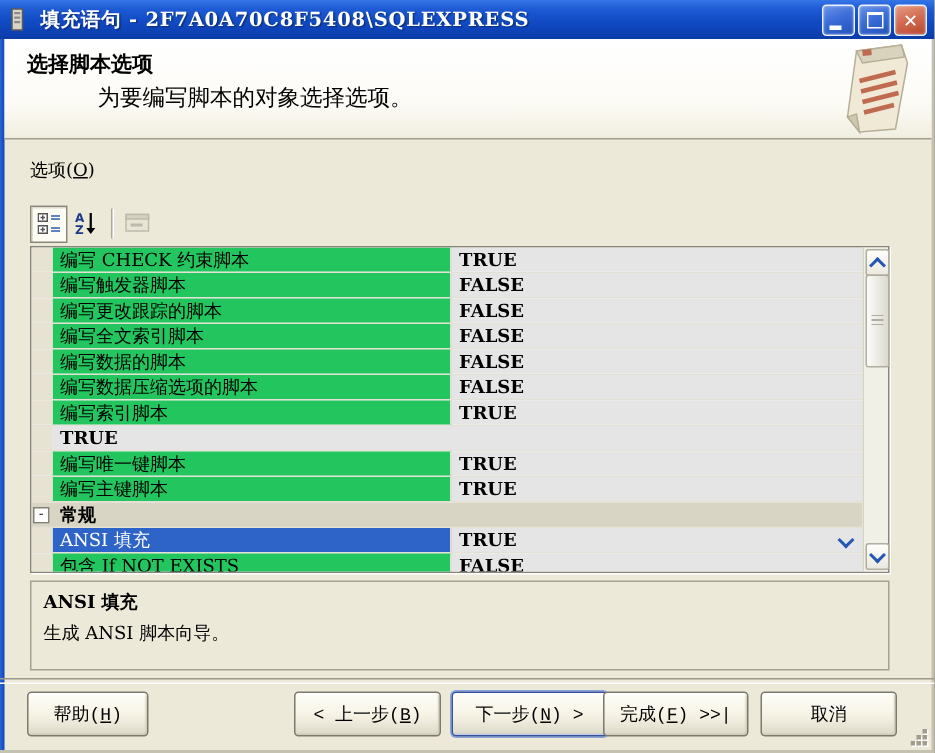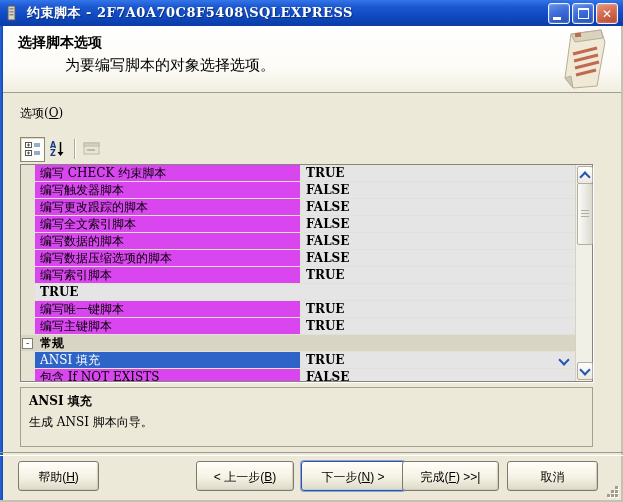--- a/index.html
+++ b/index.html
@@ -37,21 +37,21 @@
   .tb-btn{width:23px;height:23px;display:flex;align-items:center;justify-content:center;cursor:pointer;}
   .tb-btn.pressed{border:1px solid #8a867a;background:#fdfcf5;box-shadow:inset 1px 1px 0 #dedbce;}
   .tb-sep{width:1px;height:20px;background:#aca899;border-right:1px solid #fff;margin:0 4px 0 6px;}
   .tb-btn.disabled{opacity:.55;}
   
   .grid{position:absolute;left:20px;top:164px;width:573px;height:218px;background:#fff;
     border:1px solid #87857a;box-shadow:1px 1px 0 #fff;box-sizing:border-box;}
   .g-rows{position:absolute;left:0;top:0;right:17px;bottom:0;overflow:hidden;}
   .g-row{display:flex;height:17px;line-height:16px;box-sizing:border-box;border-bottom:1px solid #e4e1d4;cursor:default;}
   .indent{width:13px;flex:none;background:#e7e3d3;border-right:1px solid #e4e1d4;position:relative;}
-  .nm{width:266px;flex:none;padding-left:5px;box-sizing:border-box;white-space:nowrap;overflow:hidden;background:#d946ef;border-right:1px solid #e4e1d4;}
+  .nm{width:266px;flex:none;padding-left:5px;box-sizing:border-box;white-space:nowrap;overflow:hidden;background:#22c55e;border-right:1px solid #e4e1d4;}
   .val{flex:1;background:#e5e5e5;padding-left:5px;display:flex;align-items:center;white-space:nowrap;position:relative;font-weight:bold;}
   .g-row.cat{background:#d9d5c4;font-weight:bold;}
   .g-row.cat .indent,.g-row.cat .catname{background:transparent;border-right:none;}
   .catname{padding-left:6px;}
   .minus{position:absolute;left:1px;top:3px;width:9px;height:9px;background:#fff;border:1px solid #848074;
     font:9px/8px "DejaVu Sans",sans-serif;text-align:center;color:#222;font-weight:normal;}
   .g-row.sel .nm{background:#2e64c8;color:#fff;}
   .chev{width:6px;height:6px;border-right:2px solid #2456b4;border-bottom:2px solid #2456b4;
     transform:rotate(45deg);position:absolute;right:7px;top:3px;}
   
@@ -67,38 +67,38 @@
     background:repeating-linear-gradient(180deg,#b1ae9f 0 1px,transparent 1px 3px);}
   
   .desc{position:absolute;left:20px;top:387px;width:573px;height:60px;box-sizing:border-box;
     border:1px solid #a5a192;background:#ece9d8;padding:5px 8px;}
   .desc-title{font-weight:bold;margin-bottom:4px;}
   
   .groove{position:absolute;left:0;top:452px;width:623px;height:2px;border-top:1px solid #9d9a8a;border-bottom:1px solid #fff;}
   .btn{position:absolute;top:461px;height:30px;border:1px solid #7d7a6d;border-radius:3px;
     background:linear-gradient(180deg,#fffef9 0%,#f5f2e4 55%,#ddd9c8 100%);
     box-shadow:inset 0 1px 0 #fff,inset -1px -1px 1px #cfccba;
-    font-family:Liberation Sans, sans-serif;font-size:12px;text-align:center;line-height:28px;cursor:pointer;box-sizing:border-box;}
+    font-family:Liberation Mono, monospace;font-size:12px;text-align:center;line-height:28px;cursor:pointer;box-sizing:border-box;}
   .btn.default{border-color:#35539c;box-shadow:0 0 0 1px #88a4dd,inset 0 1px 0 #fff,inset -1px -1px 1px #bcc8e0;}
   .u{text-decoration:underline;}
   .grip{position:absolute;right:3px;bottom:3px;width:13px;height:13px;cursor:nwse-resize;}
 </style>
 </head>
 <body>
 
 <div class="window">
 
   <div class="titlebar">
     <svg class="tb-icon" viewBox="0 0 16 16">
       <rect x="3" y="1" width="7" height="14" fill="#d8d4c6" stroke="#5a5a5a"></rect>
       <rect x="4.5" y="3" width="4" height="1.5" fill="#8a8a8a"></rect>
       <rect x="4.5" y="6" width="4" height="1.5" fill="#8a8a8a"></rect>
       <rect x="4.5" y="9" width="4" height="1.5" fill="#8a8a8a"></rect>
     </svg>
-    <span class="tb-title">约束脚本 - 2F7A0A70C8F5408\SQLEXPRESS</span>
+    <span class="tb-title">填充语句 - 2F7A0A70C8F5408\SQLEXPRESS</span>
     <div class="wbtns">
       <div class="wbtn">
           <span class="glyph-min"></span>
         </div>
       <div class="wbtn">
           <span class="glyph-max"></span>
         </div>
       <div class="wbtn close">
           <span class="glyph-x">✕</span>
         </div>

